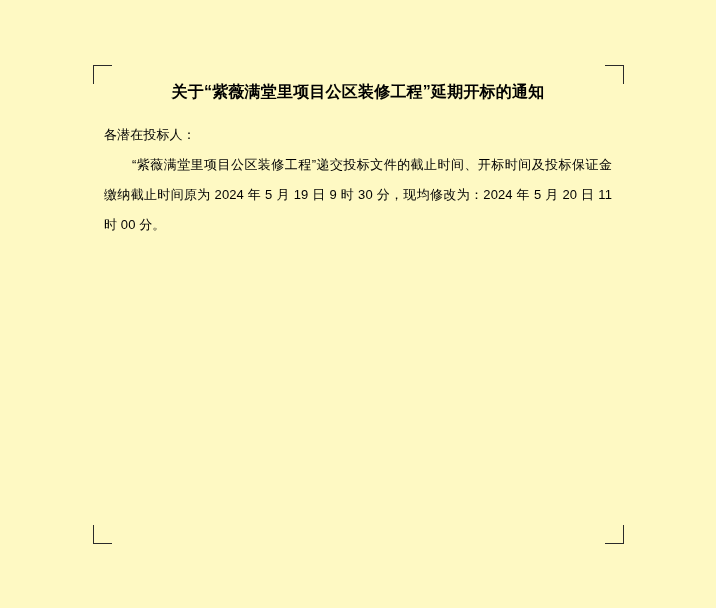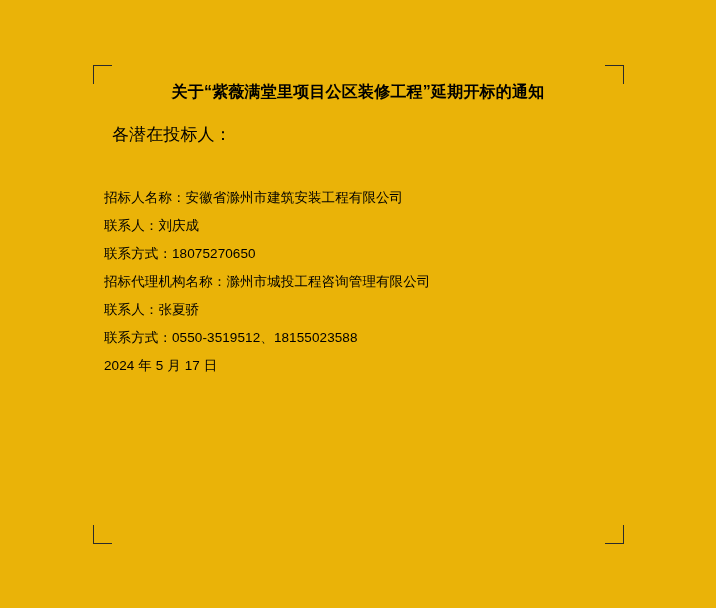--- a/index.html
+++ b/index.html
@@ -12,21 +12,21 @@
     background: #ffffff;
     font-family: "Liberation Sans", "DejaVu Sans", sans-serif;
     color: #000000;
     overflow: hidden;
   }
 
   .page {
     position: relative;
     width: 716px;
     height: 608px;
-    background: #eab308;
+    background: #fef9c3;
   }
 
   
   .crop-mark {
     position: absolute;
     width: 18px;
     height: 18px;
   }
   .crop-mark.tl {
     left: 93px;
@@ -64,23 +64,23 @@
     text-align: center;
     font-size: 16px;
     font-weight: bold;
     line-height: 28px;
     letter-spacing: 0.2px;
     margin: 0 0 14px 0;
     white-space: nowrap;
   }
 
   .para {
-    font-size: 17px;
+    font-size: 13px;
     line-height: 30px;
-    margin: 8px;
+    margin: 0;
     text-align: justify;
     letter-spacing: 0.1px;
   }
   .para.indent {
     text-indent: 28px;
   }
 
   .spacer {
     height: 26px;
   }
@@ -104,28 +104,20 @@
   <div class="crop-mark tr"></div>
   <div class="crop-mark bl"></div>
   <div class="crop-mark br"></div>
 
   <div class="content">
 
     <h1 class="doc-title">关于“紫薇满堂里项目公区装修工程”延期开标的通知</h1>
 
     <p class="para">各潜在投标人：</p>
 
+    <p class="para indent">“紫薇满堂里项目公区装修工程”递交投标文件的截止时间、开标时间及投标保证金缴纳截止时间原为 2024 年 5 月 19 日 9 时 30 分，现均修改为：2024 年 5 月 20 日 11 时 00 分。</p>
 
 
     <div class="spacer"></div>
 
-    <div class="sign-block">
-      <p class="sign-line">招标人名称：安徽省滁州市建筑安装工程有限公司</p>
-      <p class="sign-line">联系人：刘庆成</p>
-      <p class="sign-line">联系方式：18075270650</p>
-      <p class="sign-line">招标代理机构名称：滁州市城投工程咨询管理有限公司</p>
-      <p class="sign-line">联系人：张夏骄</p>
-      <p class="sign-line">联系方式：0550-3519512、18155023588</p>
-      <p class="sign-line">2024 年 5 月 17 日</p>
-    </div>
 
   </div>
 </div>
 
 </body></html>

